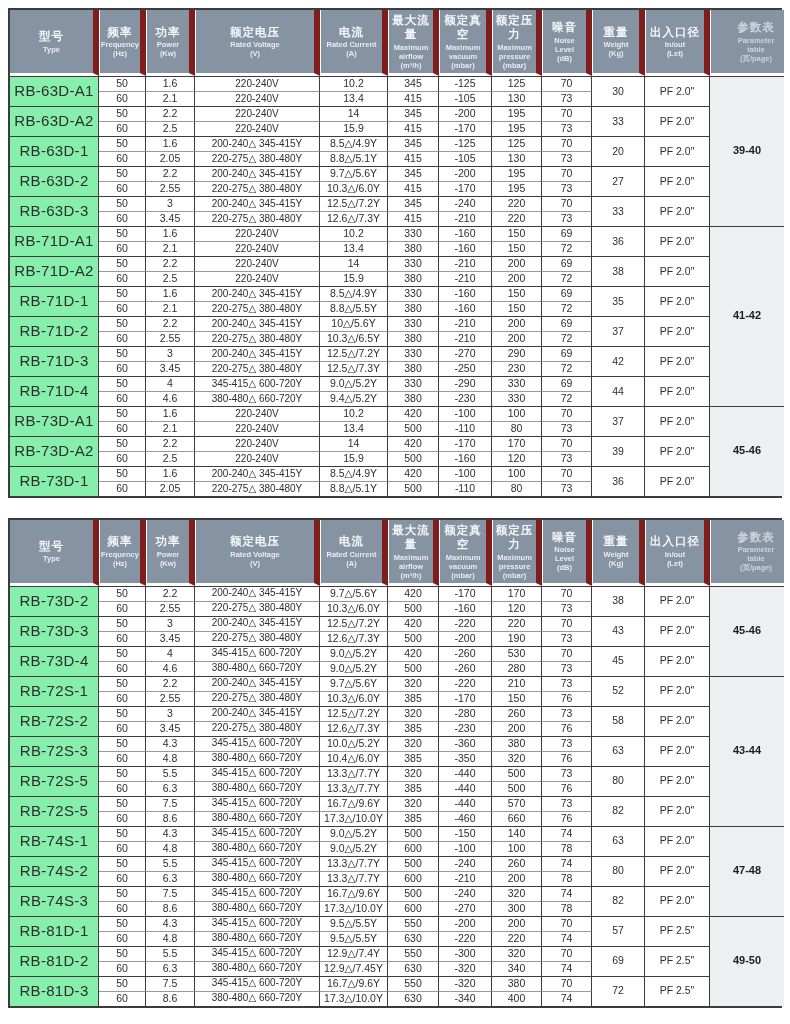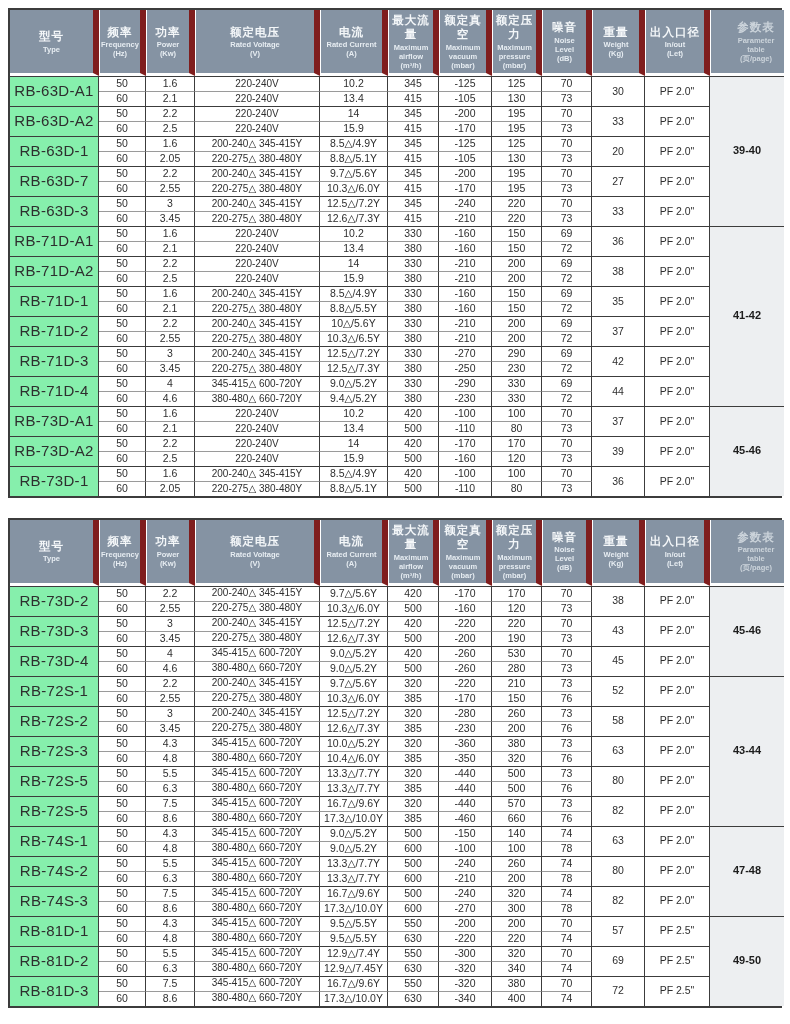--- a/index.html
+++ b/index.html
@@ -184,21 +184,21 @@
             <td class="sep-dark">60</td>
             <td class="sep-dark">2.05</td>
             <td class="cell-volt sep-dark">220-275△ 380-480Y</td>
             <td class="sep-dark">8.8△/5.1Y</td>
             <td class="sep-dark">415</td>
             <td class="sep-dark">-105</td>
             <td class="sep-dark">130</td>
             <td class="sep-dark">73</td>
           </tr>
           <tr>
-            <td class="cell-name sep-dark" rowspan="2">RB-63D-7</td>
+            <td class="cell-name sep-dark" rowspan="2">RB-63D-2</td>
             <td class="sep-light">50</td>
             <td class="sep-light">2.2</td>
             <td class="cell-volt sep-light">200-240△ 345-415Y</td>
             <td class="sep-light">9.7△/5.6Y</td>
             <td class="sep-light">345</td>
             <td class="sep-light">-200</td>
             <td class="sep-light">195</td>
             <td class="sep-light">70</td>
             <td class="sep-dark" rowspan="2">27</td>
             <td class="sep-dark" rowspan="2">PF 2.0"</td>

